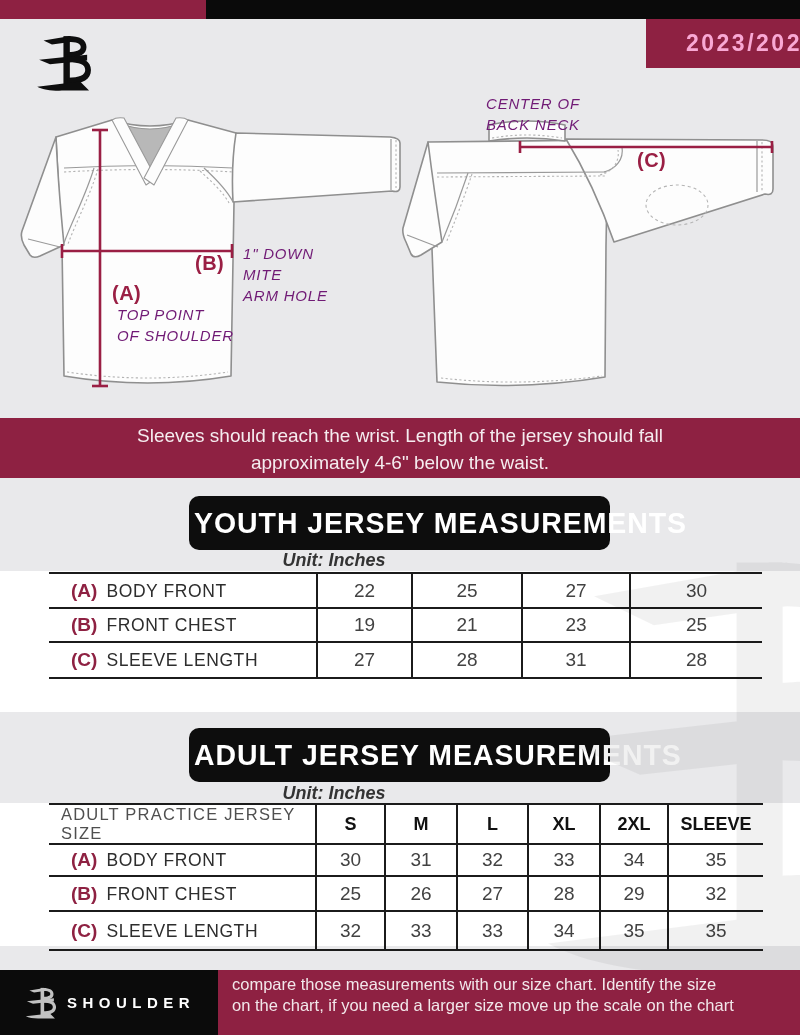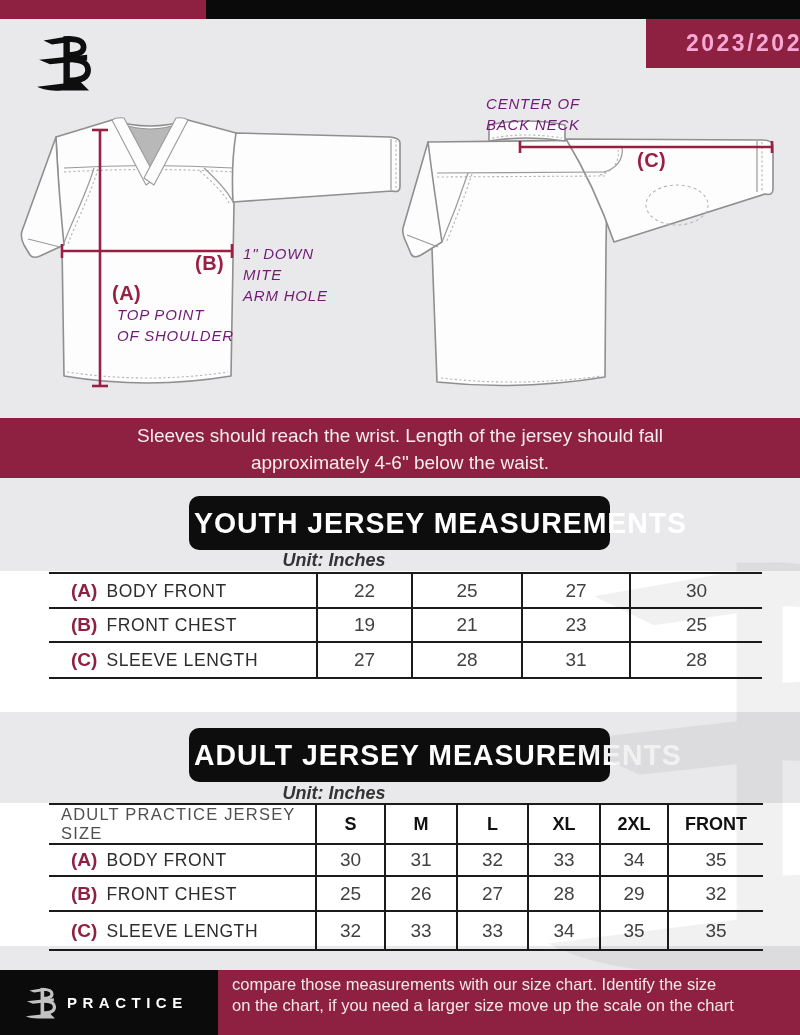--- a/index.html
+++ b/index.html
@@ -248,21 +248,21 @@
         <col style="width:95px">
     </colgroup>
     <tbody>
         <tr style="height:37px">
       <td class="h-label">ADULT PRACTICE JERSEY SIZE</td>
       <td class="vcell h-size">S</td>
       <td class="vcell h-size">M</td>
       <td class="vcell h-size">L</td>
       <td class="vcell h-size">XL</td>
       <td class="vcell h-size">2XL</td>
-      <td class="vcell h-size">FRONT</td>
+      <td class="vcell h-size">SLEEVE</td>
     </tr>
     <tr style="height:32px">
       <td class="rowhead">
         <span class="key">(A)</span><span class="lbl">BODY FRONT</span>
       </td>
       <td class="vcell val">30</td>
       <td class="vcell val">31</td>
       <td class="vcell val">32</td>
       <td class="vcell val">33</td>
       <td class="vcell val">34</td>
@@ -295,21 +295,21 @@
 
   <svg class="abs watermark" viewBox="0 0 100 112" preserveAspectRatio="none">
     <use href="#bw-logo" fill="#1a1a1a"></use>
   </svg>
 
   <div class="abs footer">
     <div class="footer-black">
       <svg viewBox="0 0 100 112">
         <use href="#bw-logo" fill="#c2c2c2"></use>
       </svg>
-      <span class="brand">PRACTICE</span>
+      <span class="brand">SHOULDER</span>
     </div>
     <div class="footer-maroon">
       <div>compare those measurements  with our size chart. Identify the size</div>
       <div>on the chart, if you need a larger size move up the scale on the chart</div>
     </div>
   </div>
 
 </div>
 
 </body></html>

